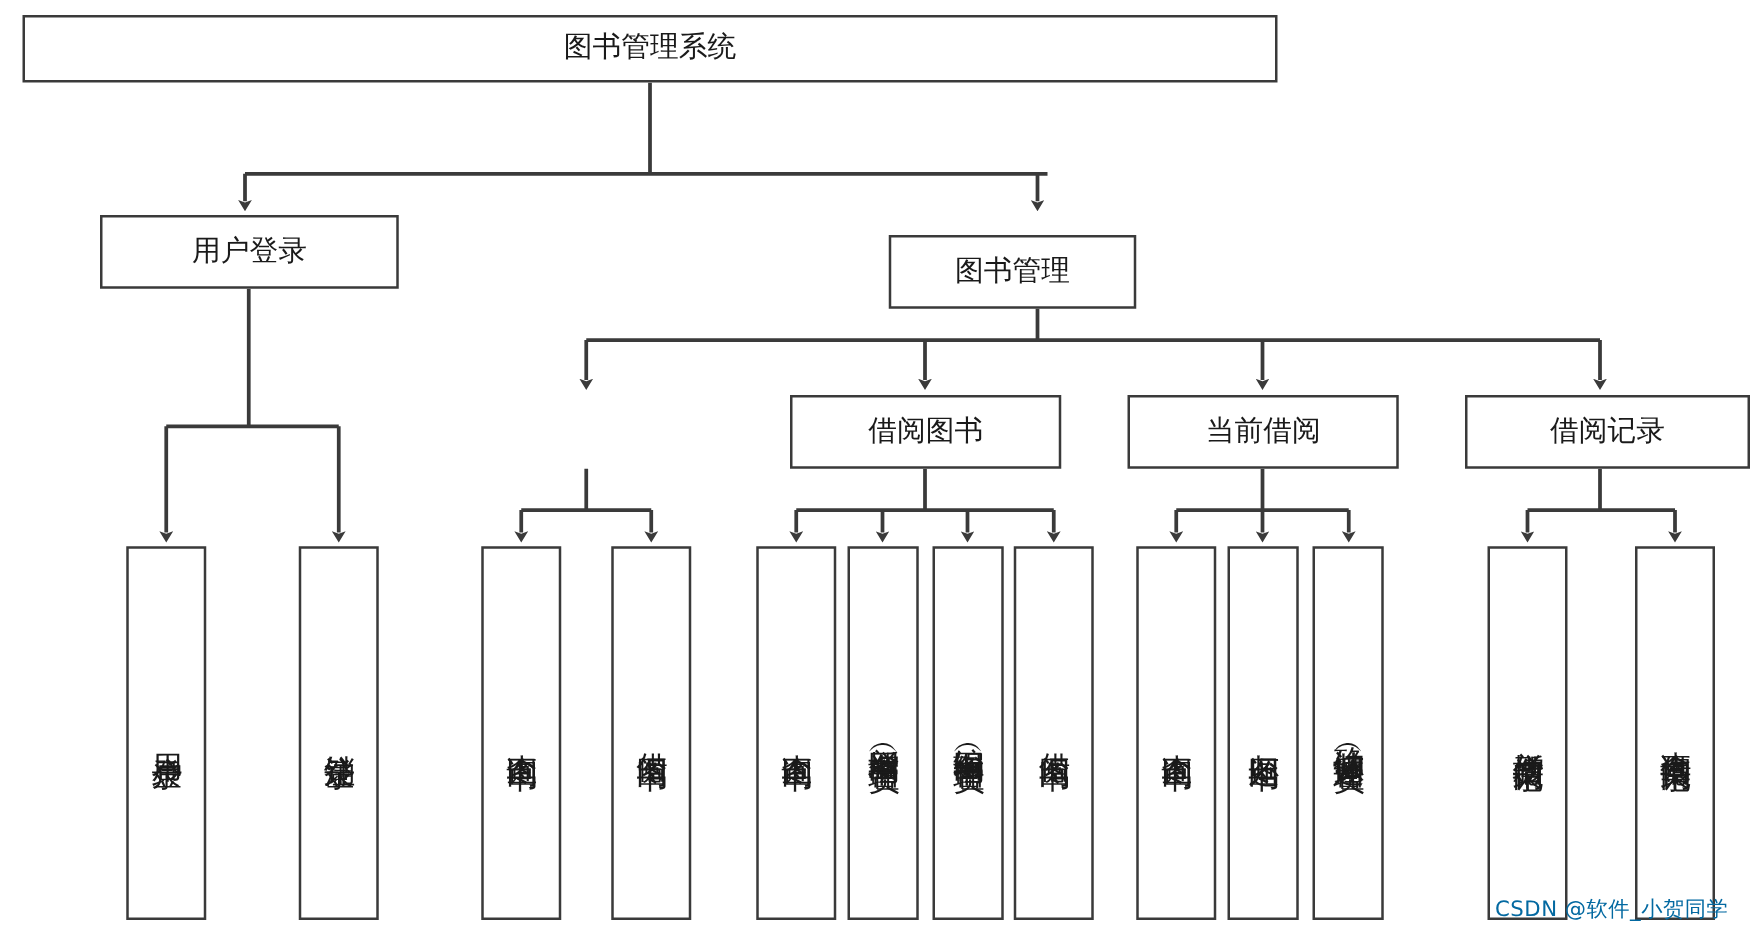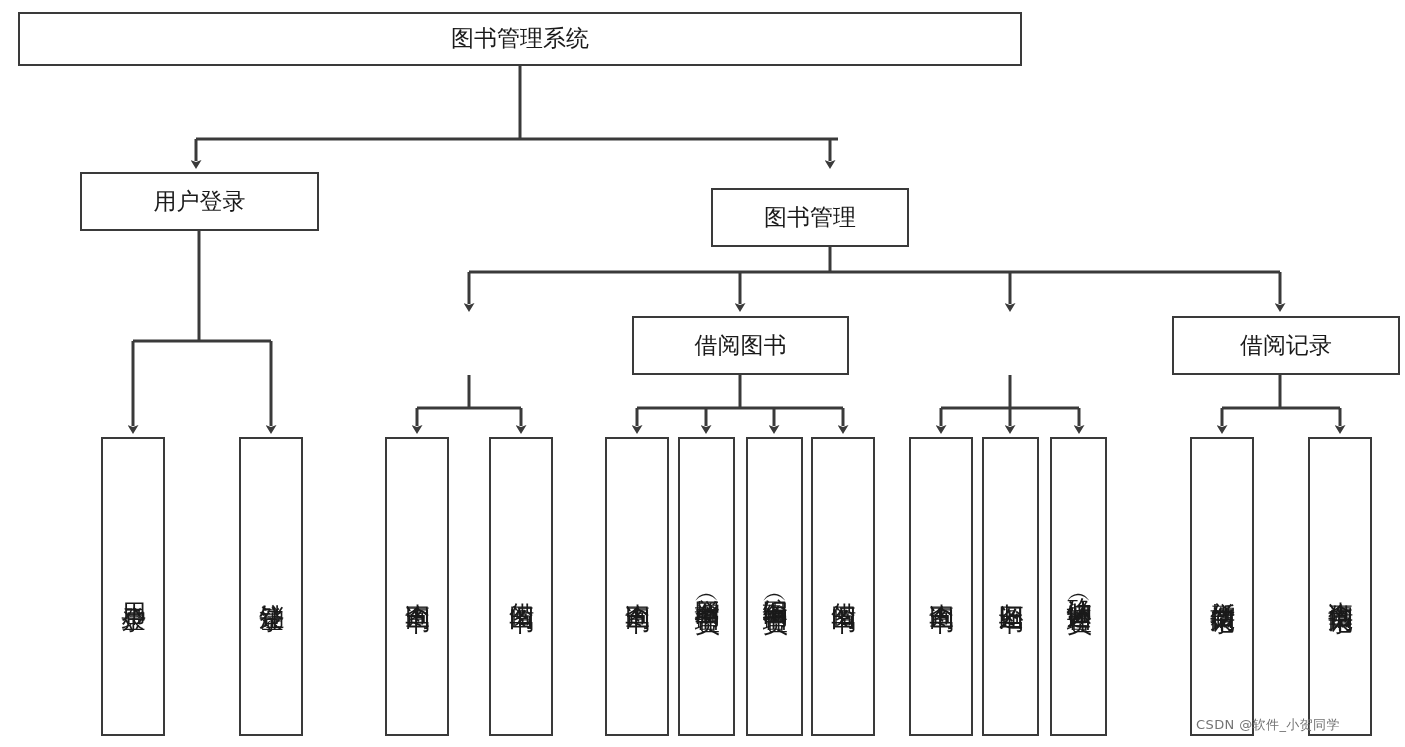--- a/index.html
+++ b/index.html
@@ -56,22 +56,22 @@
     font-size: 25px;
     letter-spacing: 2px;
     line-height: 1.05;
     white-space: normal;
     max-height: 280px;
   }
   #watermark {
     position: absolute;
     left: 1196px;
     top: 716px;
-    font-size: 13px;
-    color: #737373;
+    font-size: 17px;
+    color: #0369a1;
     white-space: nowrap;
     letter-spacing: 0.4px;
   }
 </style>
 </head>
 <body>
 
 <div id="diagram-root">
 
   <svg id="wires" viewBox="0 0 1405 747" width="1405" height="747" aria-hidden="true">
@@ -132,20 +132,23 @@
   <div class="node horiz" style="left:80px; top:172px; width:239px; height:59px;">
     <span class="label">用户登录</span>
   </div>
   <div class="node horiz" style="left:711px; top:188px; width:198px; height:59px;">
     <span class="label">图书管理</span>
   </div>
 
   <div class="node horiz" style="left:632px; top:316px; width:217px; height:59px;">
     <span class="label">借阅图书</span>
   </div>
+  <div class="node horiz" style="left:902px; top:316px; width:217px; height:59px;">
+    <span class="label">当前借阅</span>
+  </div>
   <div class="node horiz" style="left:1172px; top:316px; width:228px; height:59px;">
     <span class="label">借阅记录</span>
   </div>
 
   <div class="node vert" style="left:101px; top:437px; width:64px; height:299px;">
     <span class="label">用户登录</span>
   </div>
   <div class="node vert" style="left:239px; top:437px; width:64px; height:299px;">
     <span class="label">注销登录</span>
   </div>

